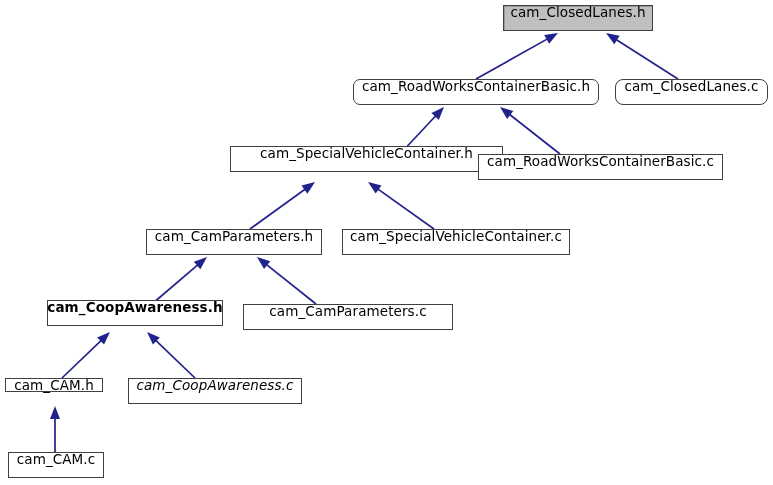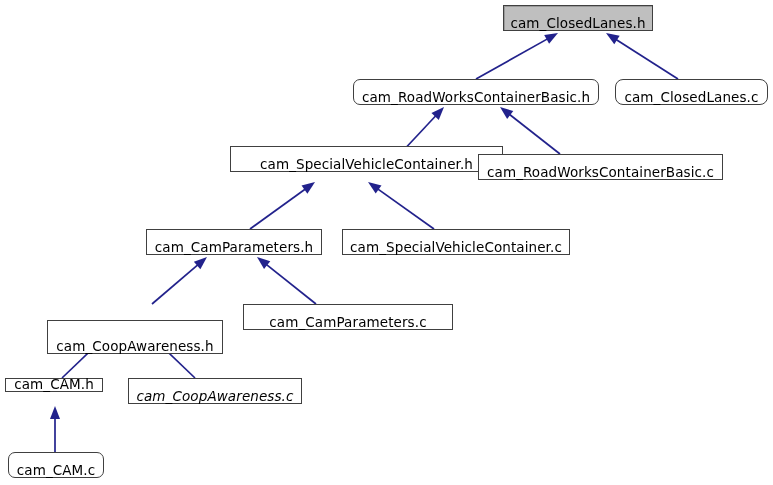--- a/index.html
+++ b/index.html
@@ -22,21 +22,21 @@
     width: 773px;
     height: 485px;
     display: block;
   }
   .node-box {
     position: absolute;
     box-sizing: border-box;
     border: 1px solid #404040;
     background: #ffffff;
     display: flex;
-    align-items: flex-end;
+    align-items: flex-start;
     justify-content: center;
     white-space: nowrap;
   }
   .node-box.root {
     background: #bfbfbf;
     border: 1px solid #404040;
     box-shadow: 1px 1px 0 0 #9a9a9a inset;
   }
   .node-label {
     font-size: 13.5px;
@@ -112,29 +112,29 @@
       </div>
       <div class="node-box" style="left: 478px; top: 154px; width: 245px; height: 26px;">
         <span class="node-label">cam_RoadWorksContainerBasic.c</span>
       </div>
       <div class="node-box" style="left: 146px; top: 229px; width: 176px; height: 26px;">
         <span class="node-label">cam_CamParameters.h</span>
       </div>
       <div class="node-box" style="left: 342px; top: 229px; width: 228px; height: 26px;">
         <span class="node-label">cam_SpecialVehicleContainer.c</span>
       </div>
-      <div class="node-box" style="left: 47px; top: 320px; width: 176px; height: 34px;">
+      <div class="node-box" style="left: 47px; top: 300px; width: 176px; height: 26px; font-weight: bold;">
         <span class="node-label">cam_CoopAwareness.h</span>
       </div>
       <div class="node-box" style="left: 243px; top: 304px; width: 210px; height: 26px;">
         <span class="node-label">cam_CamParameters.c</span>
       </div>
       <div class="node-box" style="left: 5px; top: 378px; width: 98px; height: 14px;">
         <span class="node-label">cam_CAM.h</span>
       </div>
       <div class="node-box" style="left: 128px; top: 378px; width: 174px; height: 26px; font-style: italic;">
         <span class="node-label">cam_CoopAwareness.c</span>
       </div>
-      <div class="node-box" style="left: 8px; top: 452px; width: 96px; height: 26px; border-radius: 7px;">
+      <div class="node-box" style="left: 8px; top: 452px; width: 96px; height: 26px;">
         <span class="node-label">cam_CAM.c</span>
       </div>
     </div>
 </div>
 
 </body></html>

